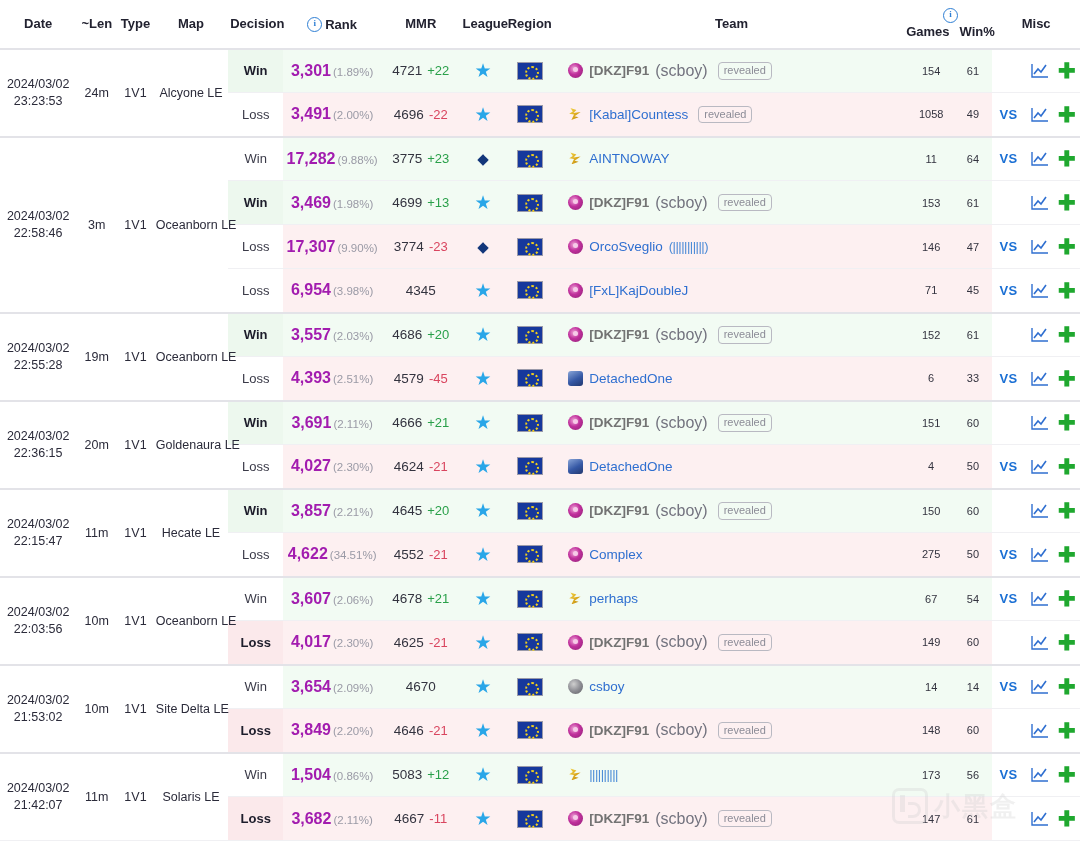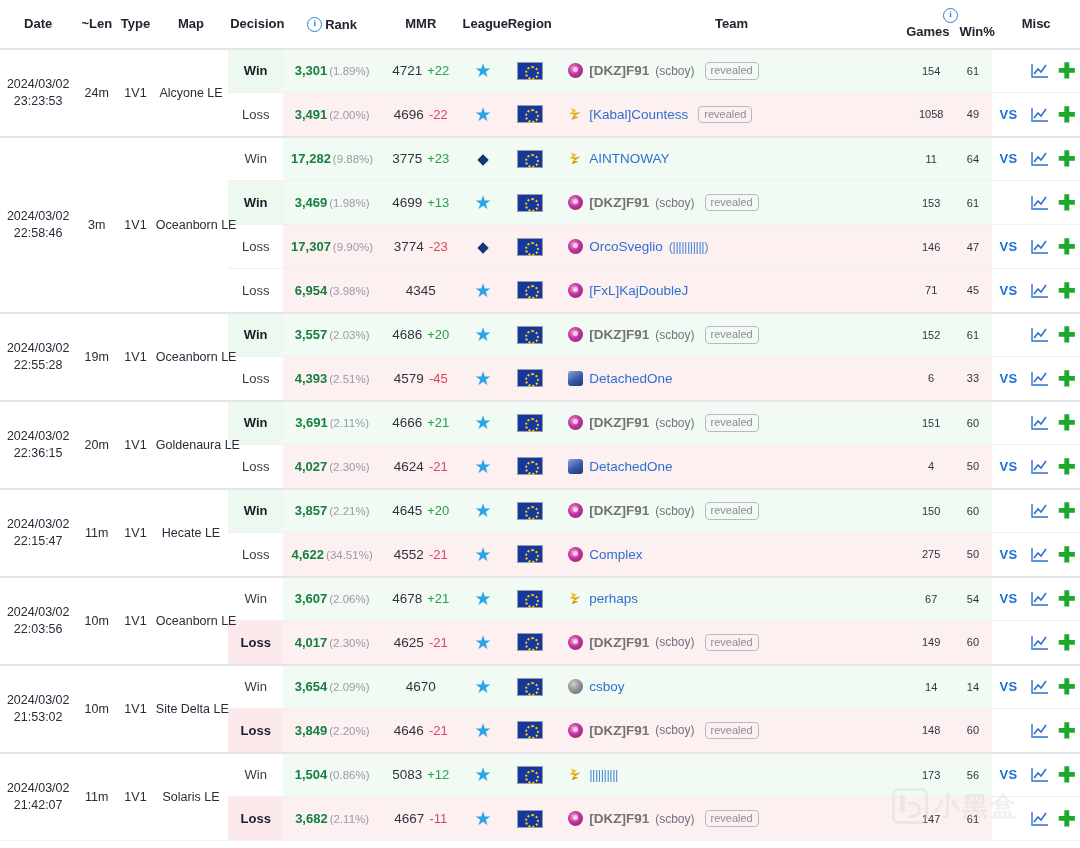--- a/index.html
+++ b/index.html
@@ -71,21 +71,21 @@
   td.g-map{font-size:12.5px;color:#2b2b3a;line-height:1.3;}
 
   
   tr.win > td.tint{background:#f2fbf3;}
   tr.loss > td.tint{background:#fdf0f1;}
 
   td.dec{font-size:13px;color:#3a3a48;}
   td.dec.hl-win{background:#edf8ee;font-weight:bold;color:#1d1d2b;}
   td.dec.hl-loss{background:#fbe9eb;font-weight:bold;color:#1d1d2b;}
 
-  .rank-main{font-weight:bold;font-size:13px;color:#15803d;}
+  .rank-main{font-weight:bold;font-size:16px;color:#a21caf;}
   .rank-pct{color:#9a9aa6;font-size:11.5px;margin-left:2px;}
   .mmr-val{font-size:13.5px;color:#33333f;}
   .mmr-up{color:#2aa04a;font-size:13px;margin-left:5px;}
   .mmr-dn{color:#d9455f;font-size:13px;margin-left:5px;}
 
   
   .lg{display:inline-block;line-height:1;}
   .lg-star{color:#29a6e8;font-size:19px;}
   .lg-diamond{color:#12367a;font-size:15px;}
 
@@ -110,21 +110,21 @@
   .race.terran{border-radius:3px;background:linear-gradient(150deg,#8aa6d8 0%,#3558a5 55%,#22386e 100%);}
   .race.random{background:radial-gradient(circle at 38% 34%, #cfcfcf 0%, #8e8e94 50%, #5d5d63 100%);}
   .race.zerg{background:transparent;}
   .race.zerg:before{
     content:"";position:absolute;left:1px;top:1px;width:12px;height:12px;
     background:linear-gradient(135deg,#f5d84a 0%,#d9a51c 60%,#a87a10 100%);
     clip-path:polygon(10% 0%, 60% 18%, 35% 42%, 95% 35%, 45% 70%, 78% 78%, 18% 100%, 40% 55%, 0% 48%, 30% 30%);
   }
   .tname{color:#2f6fd0;font-size:13.5px;}
   .tname.me{color:#737373;font-weight:bold;}
-  .talias{color:#73737f;font-size:12px;}
+  .talias{color:#73737f;font-size:16px;}
   .talias.bars{color:#4a8ad6;letter-spacing:-0.5px;font-size:13px;}
   .tag-revealed{
     display:inline-block;border:1px solid #b9b9c2;border-radius:4px;
     color:#8c8c97;font-size:11px;padding:1px 5px 2px;margin-left:4px;line-height:1.15;
   }
 
   td.games,td.winp{font-size:11px;color:#33333f;}
   .vs-link{color:#1a6fd4;font-weight:bold;font-size:13px;letter-spacing:0.3px;}
   .chart-ico{display:inline-block;width:19px;height:16px;position:relative;vertical-align:middle;}
   .plus-ico{color:#1fa82f;font-size:21px;font-weight:bold;line-height:1;}

